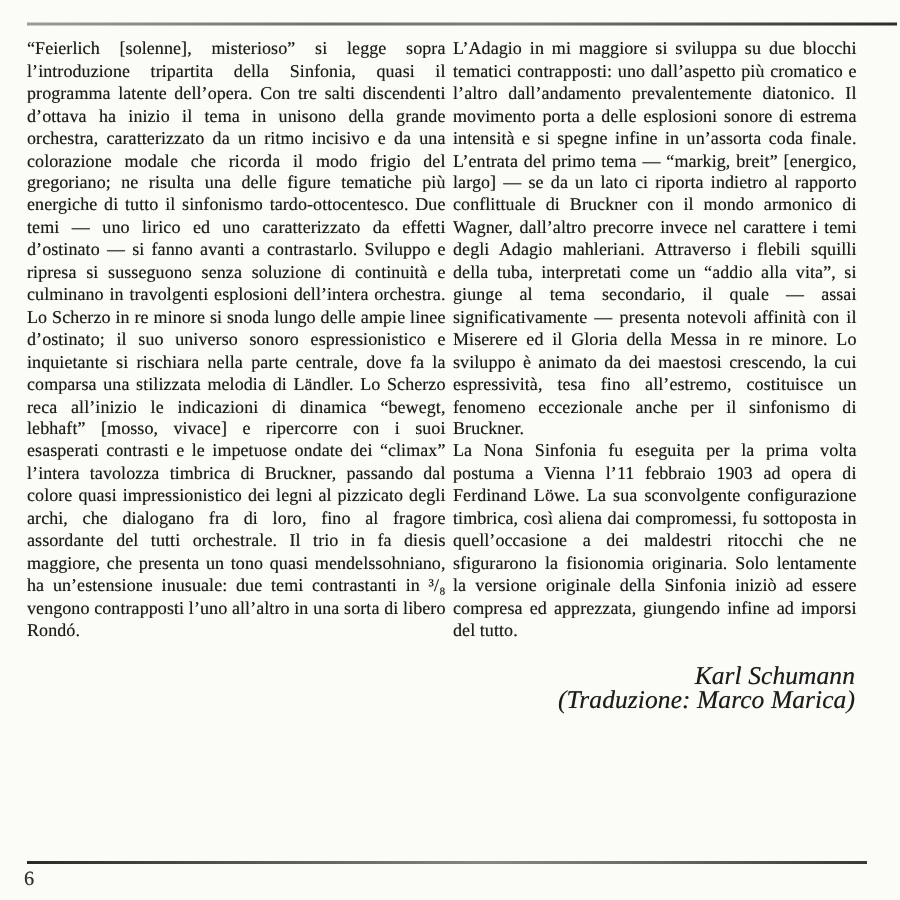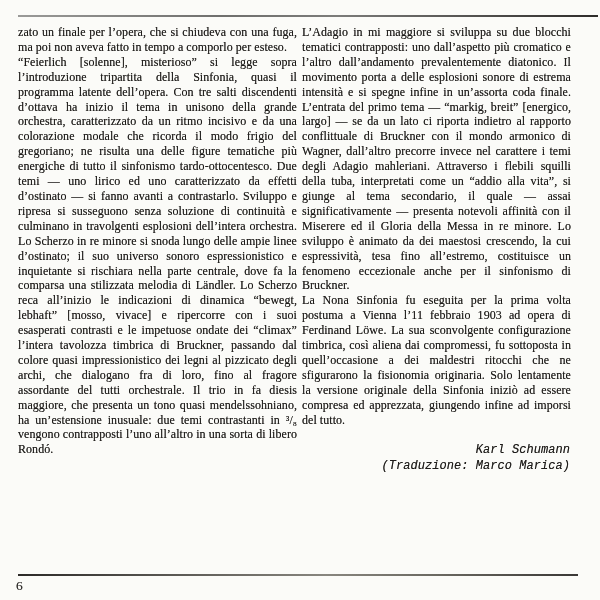--- a/index.html
+++ b/index.html
@@ -30,39 +30,37 @@
     letter-spacing:.05px;
     text-shadow:0 0 .45px rgba(30,28,25,.6);
   }
   .col-left{left:18px;width:279px;}
   .col-right{left:302px;width:269px;}
   .para{margin:0;}
   .signature{
     margin-top:16px;
     text-align:right;
     font-style:italic;
-    font-size:12px;line-height:15.5px;
+    font-size:17px;line-height:15.5px;
     padding-right:1px;
-    font-family:Liberation Mono, monospace;
   }
   .page-number{
     position:absolute;left:16px;top:578px;
     font-size:13.5px;color:#2f2d2b;
     text-shadow:0 0 .45px rgba(30,28,25,.55);
   }
 </style>
 </head>
 <body>
 
 <div class="page">
 
   <div class="rule-top"></div>
 
   <div class="col col-left">
-      <div class="para">zato un finale per l’opera, che si chiudeva con una fuga, ma poi non aveva fatto in tempo a comporlo per esteso.</div>
       <div class="para">“Feierlich [solenne], misterioso” si legge sopra l’introduzione tripartita della Sinfonia, quasi il programma latente dell’opera. Con tre salti discendenti d’ottava ha inizio il tema in unisono della grande orchestra, caratterizzato da un ritmo incisivo e da una colorazione modale che ricorda il modo frigio del gregoriano; ne risulta una delle figure tematiche più energiche di tutto il sinfonismo tardo-ottocentesco. Due temi — uno lirico ed uno caratterizzato da effetti d’ostinato — si fanno avanti a contrastarlo. Sviluppo e ripresa si susseguono senza soluzione di continuità e culminano in travolgenti esplosioni dell’intera orchestra. Lo Scherzo in re minore si snoda lungo delle ampie linee d’ostinato; il suo universo sonoro espressionistico e inquietante si rischiara nella parte centrale, dove fa la comparsa una stilizzata melodia di Ländler. Lo Scherzo reca all’inizio le indicazioni di dinamica “bewegt, lebhaft” [mosso, vivace] e ripercorre con i suoi esasperati contrasti e le impetuose ondate dei “climax” l’intera tavolozza timbrica di Bruckner, passando dal colore quasi impressionistico dei legni al pizzicato degli archi, che dialogano fra di loro, fino al fragore assordante del tutti orchestrale. Il trio in fa diesis maggiore, che presenta un tono quasi mendelssohniano, ha un’estensione inusuale: due temi contrastanti in ³/₈ vengono contrapposti l’uno all’altro in una sorta di libero Rondó.</div>
     </div>
 
   <div class="col col-right">
     <div>
         <div class="para">L’Adagio in mi maggiore si sviluppa su due blocchi tematici contrapposti: uno dall’aspetto più cromatico e l’altro dall’andamento prevalentemente diatonico. Il movimento porta a delle esplosioni sonore di estrema intensità e si spegne infine in un’assorta coda finale. L’entrata del primo tema — “markig, breit” [energico, largo] — se da un lato ci riporta indietro al rapporto conflittuale di Bruckner con il mondo armonico di Wagner, dall’altro precorre invece nel carattere i temi degli Adagio mahleriani. Attraverso i flebili squilli della tuba, interpretati come un “addio alla vita”, si giunge al tema secondario, il quale — assai significativamente — presenta notevoli affinità con il Miserere ed il Gloria della Messa in re minore. Lo sviluppo è animato da dei maestosi crescendo, la cui espressività, tesa fino all’estremo, costituisce un fenomeno eccezionale anche per il sinfonismo di Bruckner.</div>
         <div class="para">La Nona Sinfonia fu eseguita per la prima volta postuma a Vienna l’11 febbraio 1903 ad opera di Ferdinand Löwe. La sua sconvolgente configurazione timbrica, così aliena dai compromessi, fu sottoposta in quell’occasione a dei maldestri ritocchi che ne sfigurarono la fisionomia originaria. Solo lentamente la versione originale della Sinfonia iniziò ad essere compresa ed apprezzata, giungendo infine ad imporsi del tutto.</div>
       </div>
     <div class="signature">
       <div>Karl Schumann</div>

